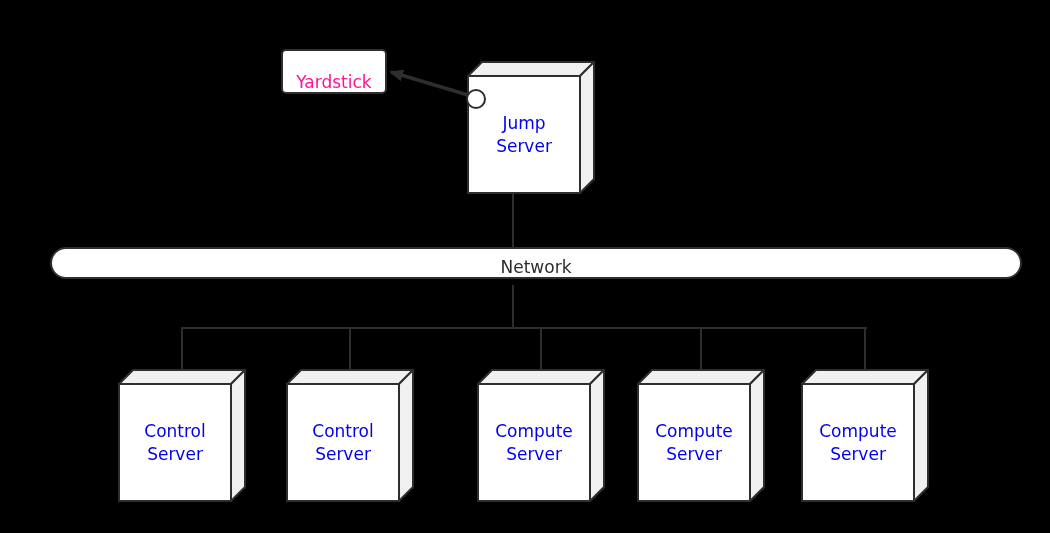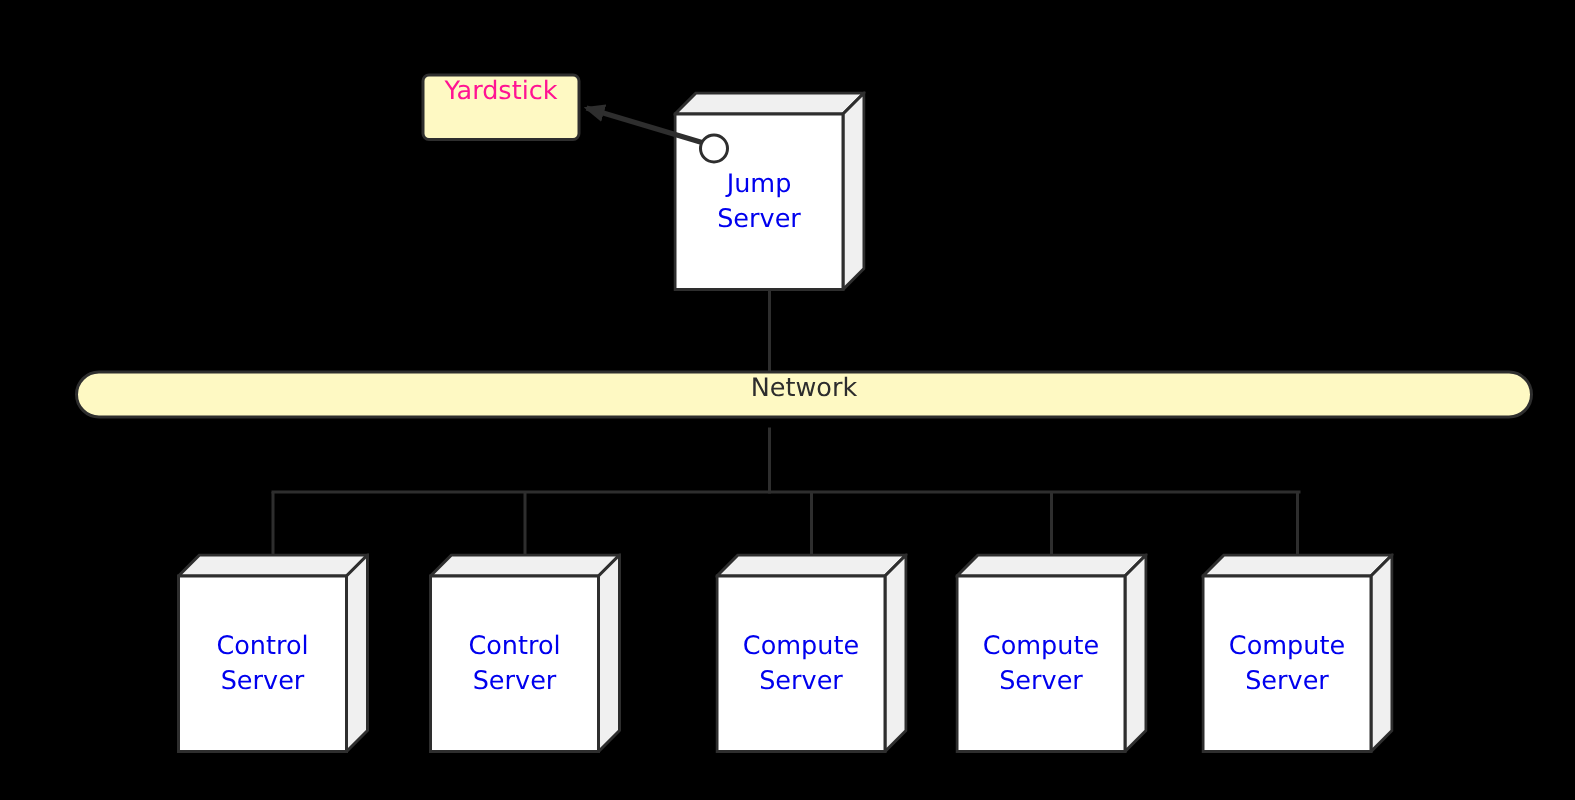--- a/index.html
+++ b/index.html
@@ -14,25 +14,25 @@
     background: #000000;
     font-family: "DejaVu Sans", "Liberation Sans", sans-serif;
     overflow: hidden;
   }
   .line {
     position: absolute;
     background: #2e2e2e;
   }
   .node {
     position: absolute;
-    background: #fef9c3;
+    background: #ffffff;
     border: 2px solid #2e2e2e;
     box-sizing: border-box;
     display: flex;
-    align-items: flex-start;
+    align-items: flex-end;
     justify-content: center;
   }
   .yardstick-box {
     left: 281px; top: 49px;
     width: 106px; height: 45px;
     border-radius: 5px;
     color: #ff1493;
     font-size: 17px;
   }
   .network-pill {
@@ -85,21 +85,21 @@
   <div class="line" style="left:512px; top:285px; width:2px; height:44px;"></div>
 
   <div class="line" style="left:181px; top:327px; width:686px; height:2px;"></div>
 
   <div class="line" style="left:181px; top:328px; width:2px; height:44px;"></div>
   <div class="line" style="left:349px; top:328px; width:2px; height:44px;"></div>
   <div class="line" style="left:540px; top:328px; width:2px; height:44px;"></div>
   <div class="line" style="left:700px; top:328px; width:2px; height:44px;"></div>
   <div class="line" style="left:864px; top:328px; width:2px; height:44px;"></div>
 
-  <div class="cube" style="left:449px; top:61px;">
+  <div class="cube" style="left:467px; top:61px;">
     <svg width="128" height="133" viewBox="0 0 128 133">
       <polygon class="side-face" points="1,15 15,1 127,1 113,15"></polygon>
       <polygon class="side-face" points="113,15 127,1 127,118 113,132"></polygon>
       <rect class="front-face" x="1" y="15" width="112" height="117"></rect>
     </svg>
     <div class="cube-label">Jump Server</div>
   </div>
 
   <div class="node yardstick-box">
     <span>Yardstick</span>

